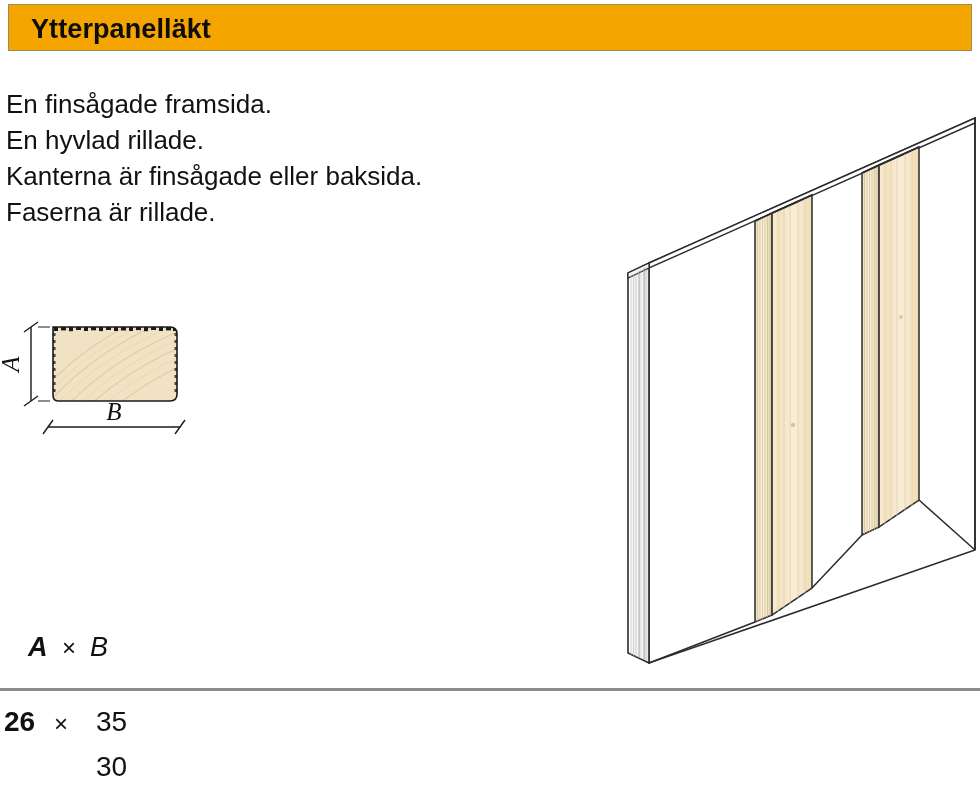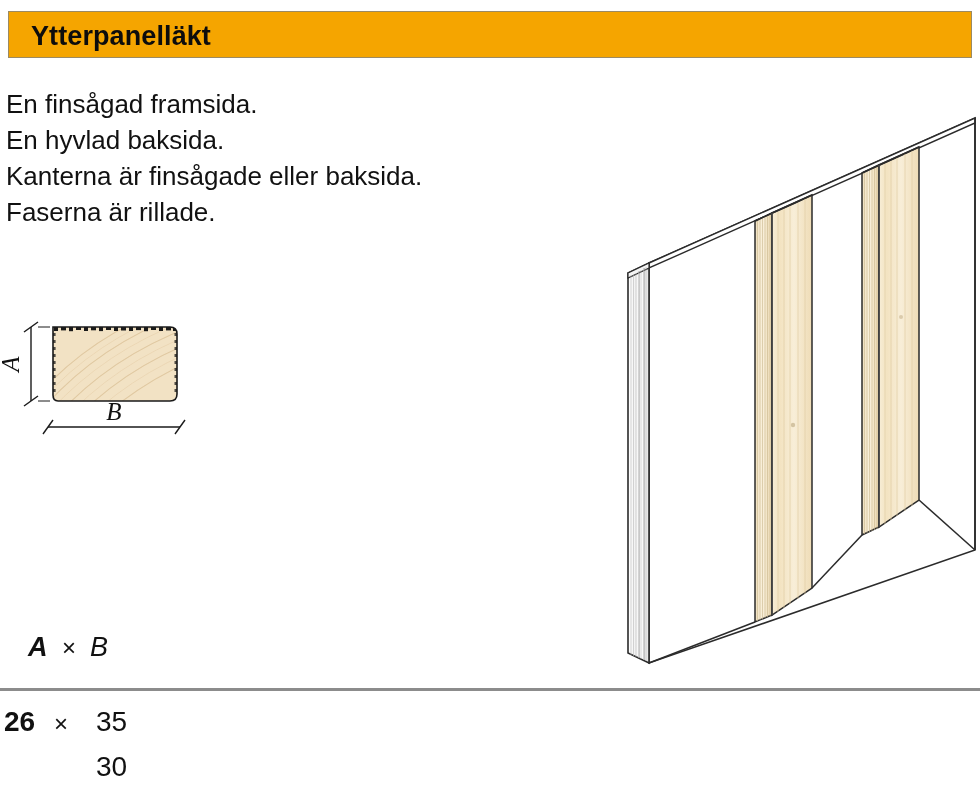--- a/index.html
+++ b/index.html
@@ -13,21 +13,21 @@
     position: relative;
     overflow: hidden;
     font-family: "Liberation Sans", sans-serif;
     color: #111111;
   }
 
   
   #header-band {
     position: absolute;
     left: 8px;
-    top: 11px;
+    top: 4px;
     width: 964px;
     height: 47px;
     background: #f5a500;
     border: 1px solid #9b8a63;
     box-sizing: border-box;
   }
   #header-title {
     position: absolute;
     left: 22px;
     top: 9px;
@@ -146,22 +146,22 @@
   }
 </style>
 </head>
 <body>
 
 <div id="header-band">
   <div id="header-title">Ytterpanelläkt</div>
 </div>
 
 <div id="description">
-  <div class="desc-line">En finsågad framsida.</div>
-  <div class="desc-line">En hyvlad baksida.</div>
+  <div class="desc-line">En finsågade framsida.</div>
+  <div class="desc-line">En hyvlad rillade.</div>
   <div class="desc-line">Kanterna är finsågade eller baksida.</div>
   <div class="desc-line">Faserna är rillade.</div>
 </div>
 
 <div id="cross-section">
   <svg width="220" height="145" viewBox="0 0 220 145">
     <defs>
       <pattern id="grainArcs" width="220" height="145" patternUnits="userSpaceOnUse">
         <rect width="220" height="145" fill="#f2e2c4"></rect>
         <g stroke="#ddc49b" stroke-width="1.1" fill="none" opacity="0.85">

